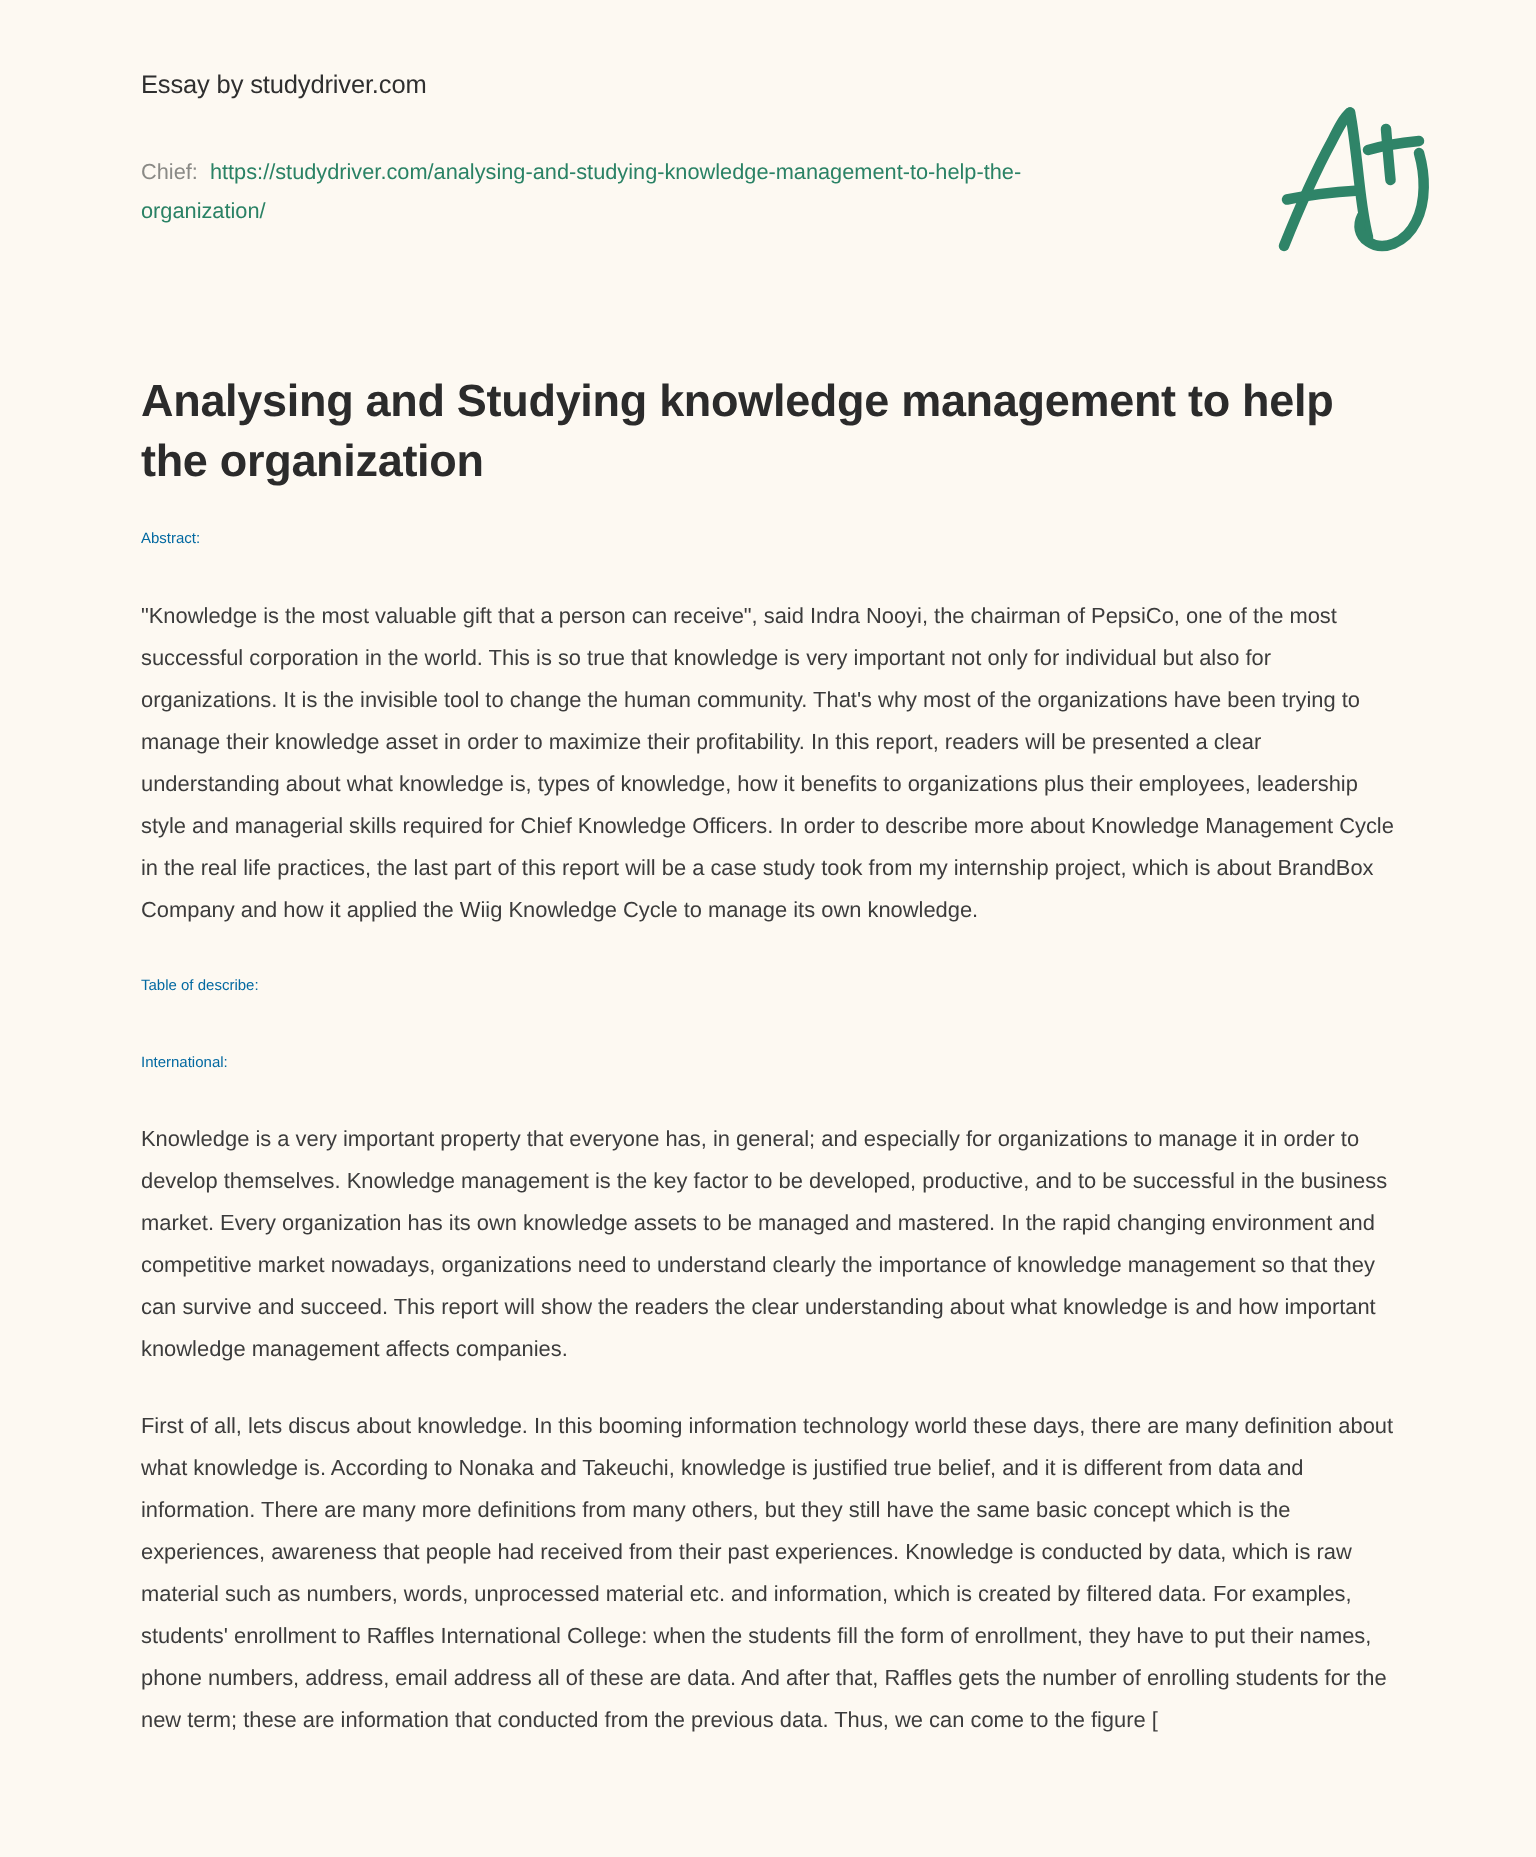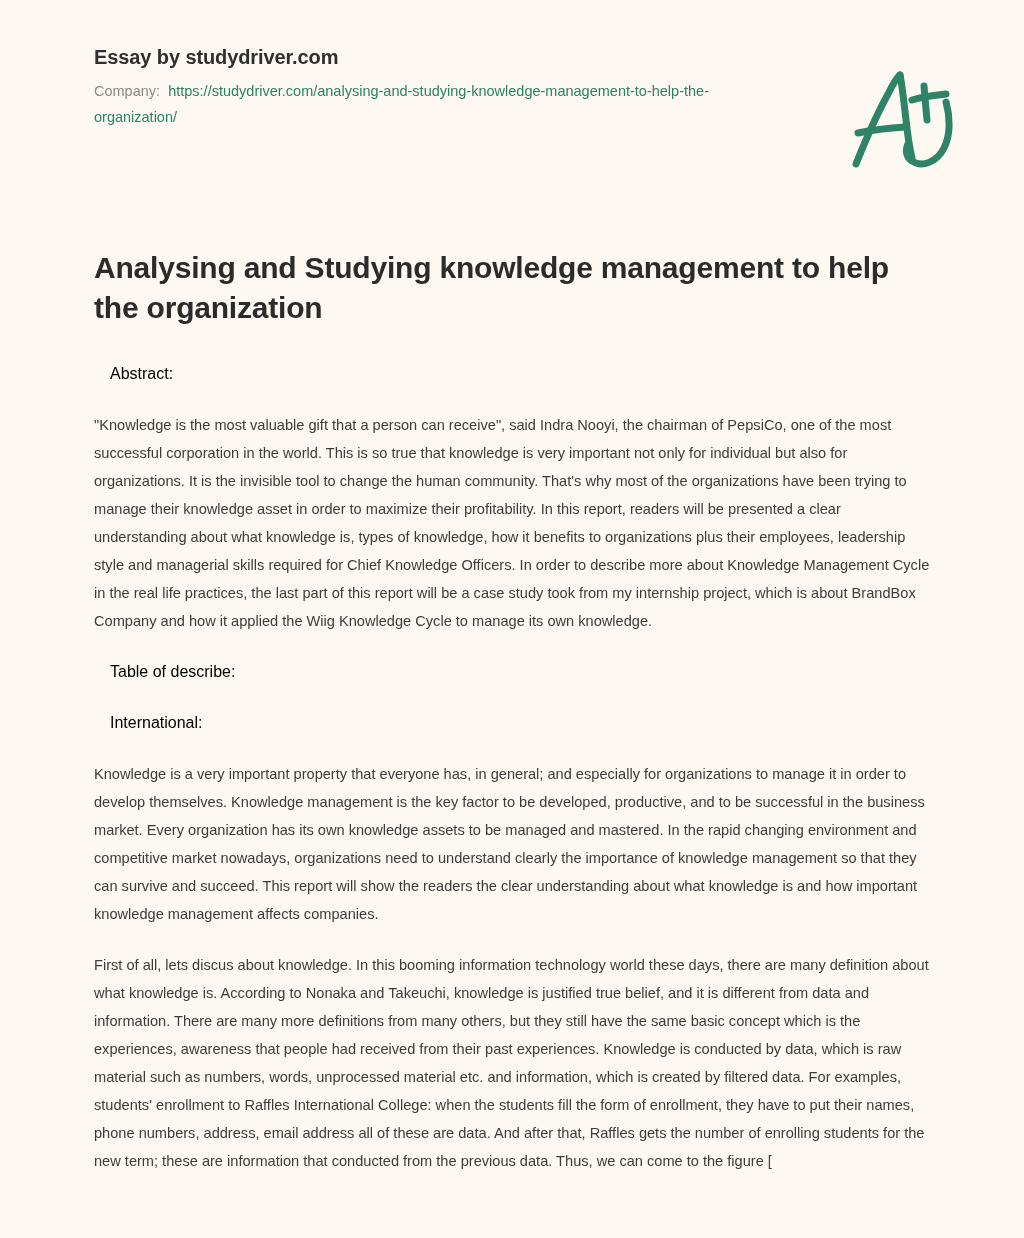--- a/index.html
+++ b/index.html
@@ -24,26 +24,26 @@
   
   .header {
     position: absolute;
     left: 0;
     top: 0;
     width: 1024px;
     padding: 44px 64px 0 94px;
     box-sizing: border-box;
   }
   .brand-line {
-    font-size: 20px;
-    font-weight: bold;
+    font-size: 17px;
+    font-weight: normal;
     color: #2f2f2f;
     letter-spacing: -0.1px;
     line-height: 26px;
-    margin: 0 0 8px 0;
+    margin: 0 0 32px 0;
   }
   .source-line {
     font-size: 14.5px;
     line-height: 26px;
     max-width: 660px;
     word-break: break-word;
   }
   .source-label {
     color: #8a8a86;
   }
@@ -70,49 +70,49 @@
     left: 94px;
     top: 248px;
     width: 840px;
   }
   .article-title {
     font-size: 30px;
     font-weight: bold;
     line-height: 40px;
     color: #2b2b2b;
     letter-spacing: -0.2px;
-    margin: 0 0 32px 0;
+    margin: 0 0 18px 0;
     max-width: 830px;
   }
   .para {
     font-size: 14.6px;
     line-height: 28px;
     color: #3c3c3c;
     margin: 0 0 23px 0;
     text-align: left;
   }
   .para:last-child {
     margin-bottom: 0;
   }
   .section-label {
-    font-size: 16px;
+    font-size: 10px;
     line-height: 28px;
-    color: #000000;
-    margin: 0 0 23px 16px;
+    color: #0369a1;
+    margin: 0 0 23px 0;
   }
 </style>
 </head>
 <body>
 
 <div class="page">
 
   <div class="header">
     <div class="brand-line">Essay by studydriver.com</div>
     <div class="source-line">
-      <span class="source-label">Company:</span>
+      <span class="source-label">Chief:</span>
       <span>&nbsp;</span><a class="source-url" href="#">https://studydriver.com/analysing-and-studying-knowledge-management-to-help-the-organization/</a>
     </div>
   </div>
 
   <div class="logo">
     <svg viewBox="0 0 130 120" xmlns="http://www.w3.org/2000/svg">
       <g fill="none" stroke="#2f8468" stroke-linecap="round" stroke-linejoin="round">
         <path d="M20 106 C 28 86, 40 58, 52 36 C 56 28, 60 20, 64 17" stroke-width="7"></path>
         <path d="M64 17 C 66 26, 68 44, 70 62 C 72 80, 74 92, 76 100" stroke-width="7"></path>
         <path d="M22 75 C 36 72, 54 70, 70 69" stroke-width="7"></path>

